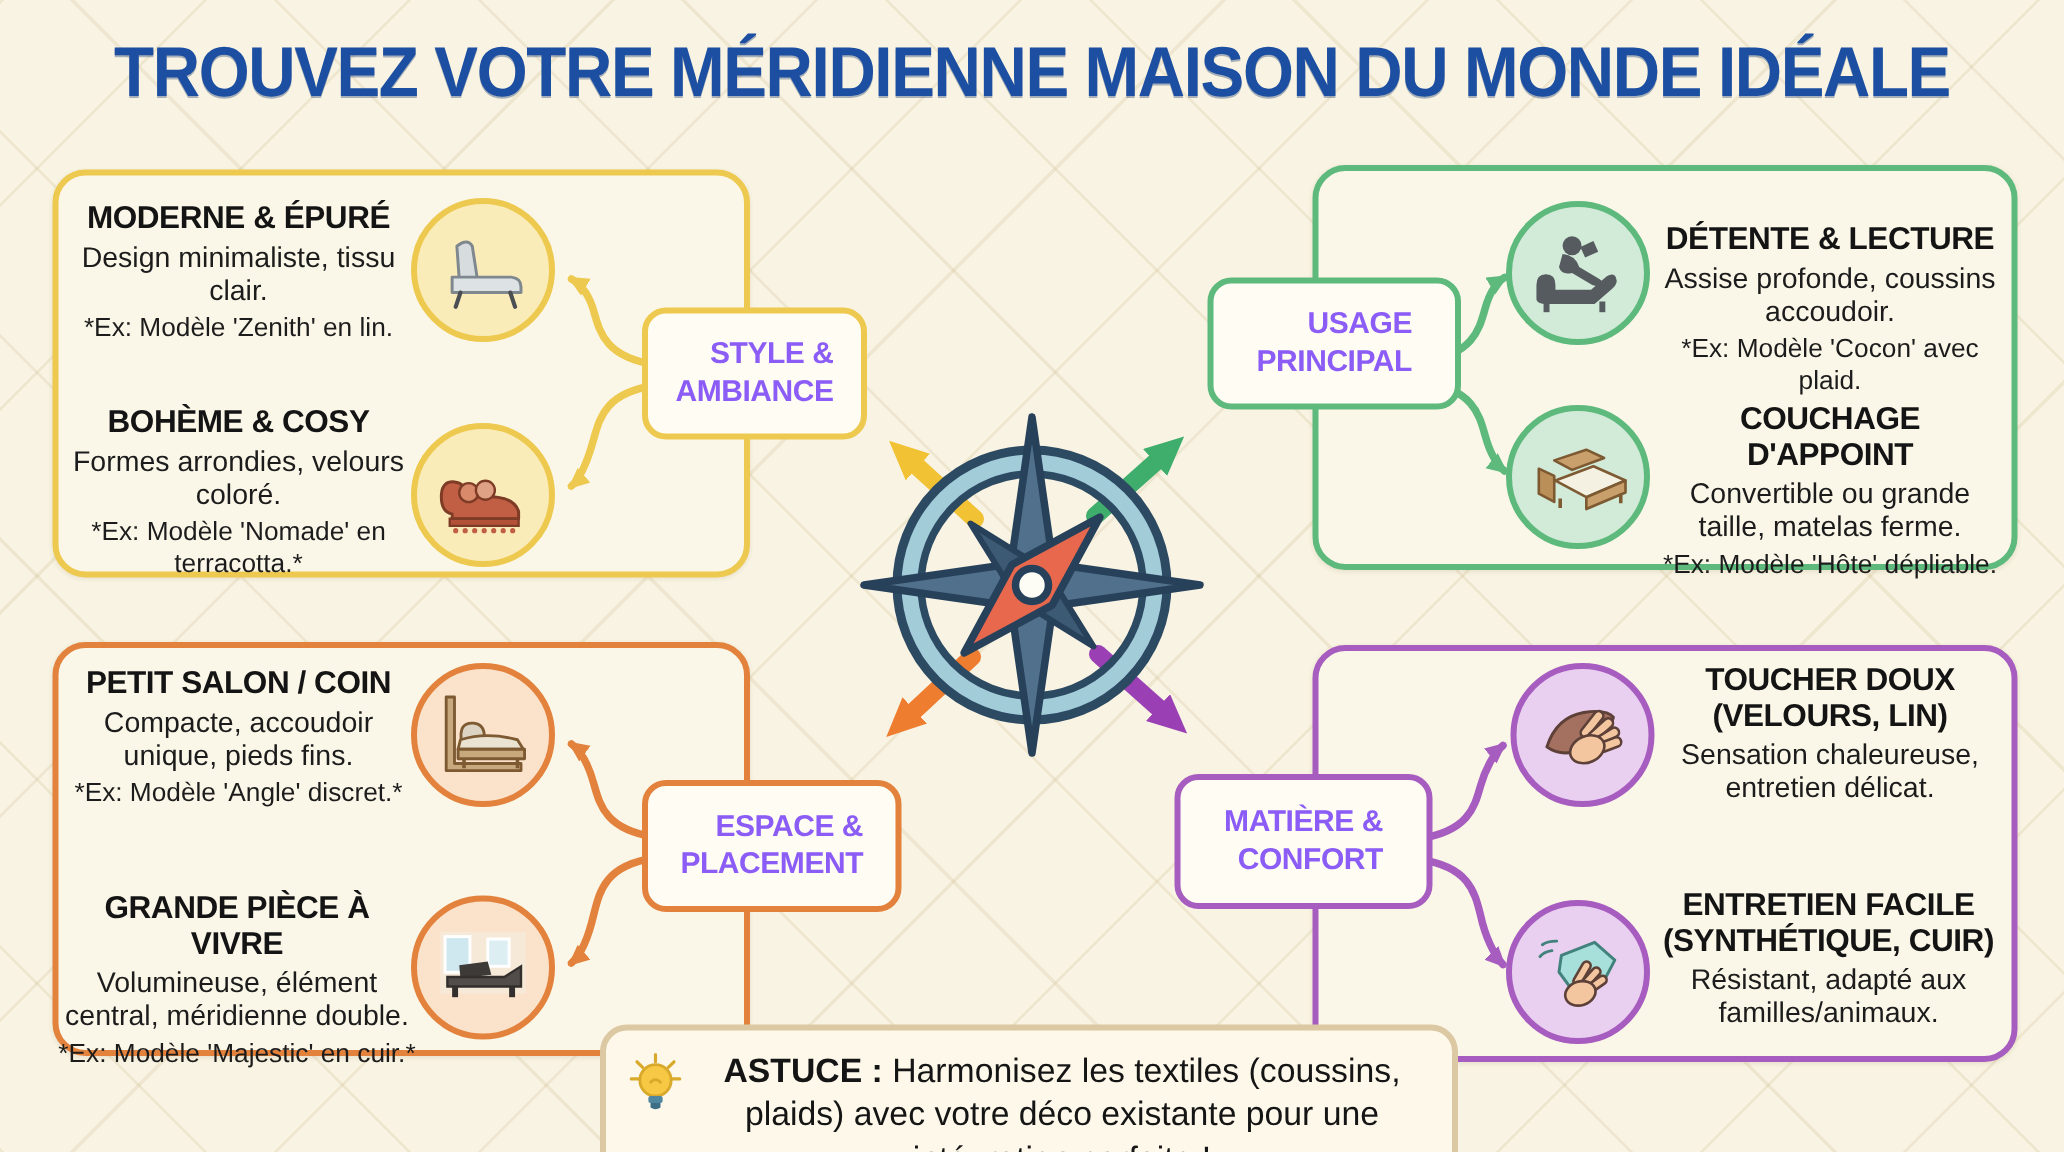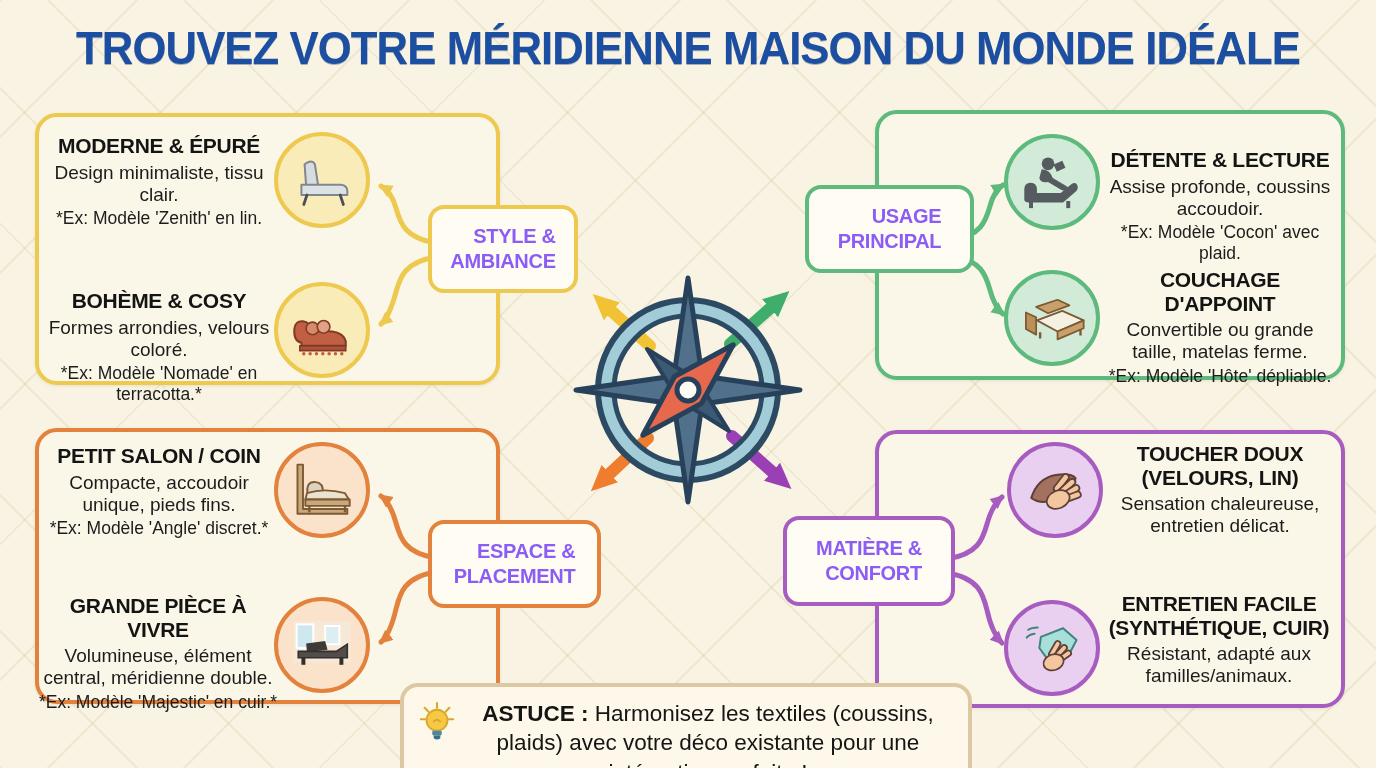--- a/index.html
+++ b/index.html
@@ -74,21 +74,21 @@
   <div class="qbox q-tl"></div>
   <div class="qbox q-tr"></div>
   <div class="qbox q-bl"></div>
   <div class="qbox q-br"></div>
 
   <div class="itm" style="left:48px; top:134px; width:222px;">
     <div class="ihead">MODERNE &amp; ÉPURÉ</div>
     <div class="ibody">Design minimaliste, tissu clair.</div>
     <div class="iex">*Ex: Modèle 'Zenith' en lin.</div>
   </div>
-  <div class="itm" style="left:48px; top:270px; width:222px;margin-top:19px;">
+  <div class="itm" style="left:48px; top:270px; width:222px;">
     <div class="ihead">BOHÈME &amp; COSY</div>
     <div class="ibody">Formes arrondies, velours coloré.</div>
     <div class="iex">*Ex: Modèle 'Nomade' en terracotta.*</div>
   </div>
   <div class="itm" style="left:1106px; top:148px; width:228px;">
     <div class="ihead">DÉTENTE &amp; LECTURE</div>
     <div class="ibody">Assise profonde, coussins accoudoir.</div>
     <div class="iex">*Ex: Modèle 'Cocon' avec plaid.</div>
   </div>
   <div class="itm" style="left:1106px; top:268px; width:228px;">

